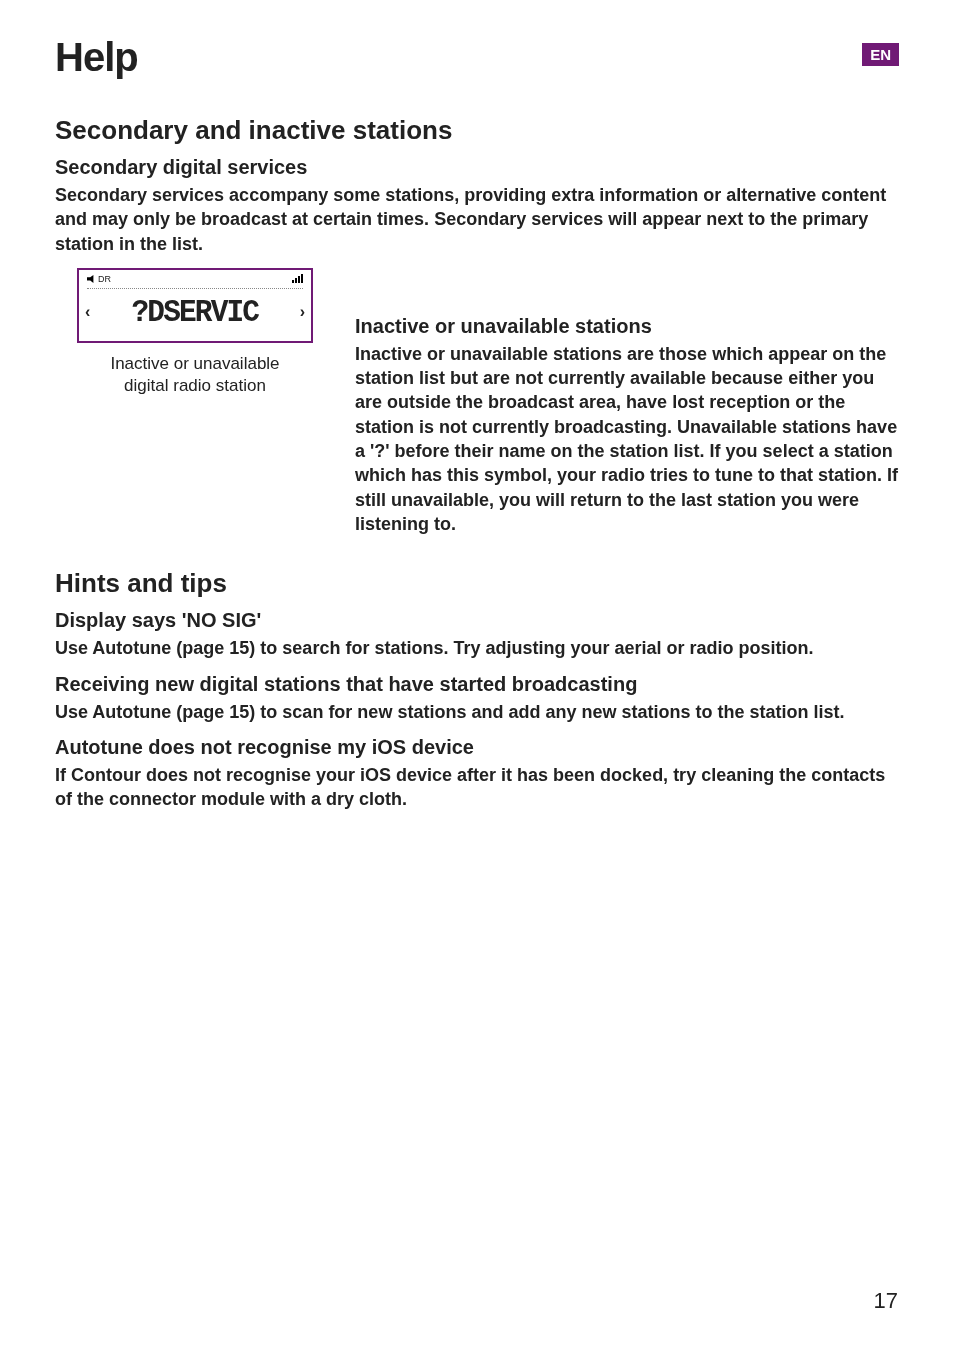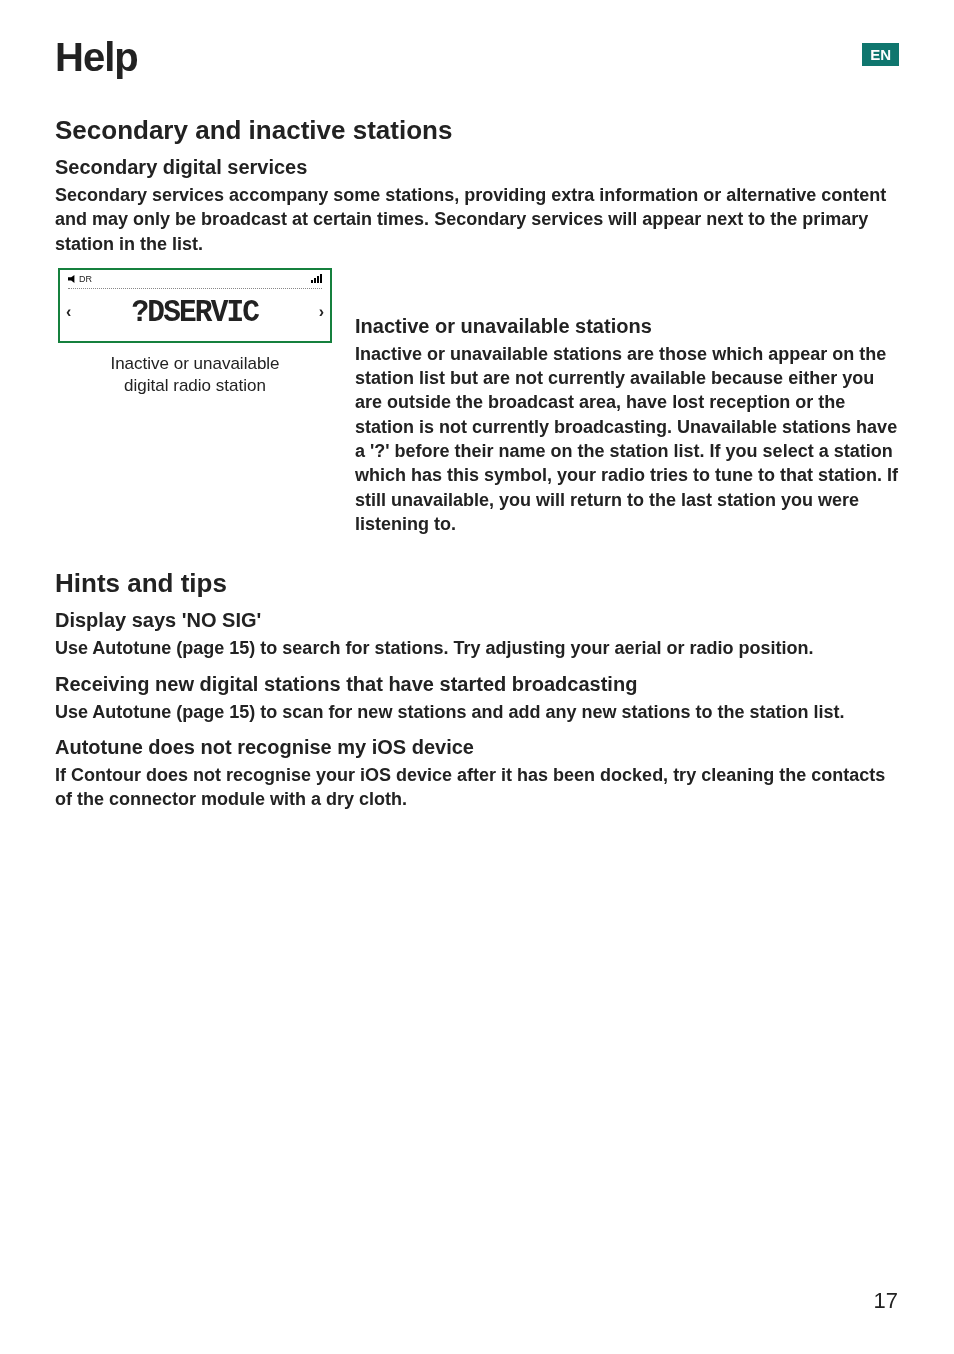--- a/index.html
+++ b/index.html
@@ -21,21 +21,21 @@
       justify-content: space-between;
       align-items: flex-start;
       margin-bottom: 35px;
     }
     .title {
       font-size: 40px;
       font-weight: bold;
       letter-spacing: -1px;
     }
     .lang-badge {
-      background: #0f766e;
+      background: #701a75;
       color: #fff;
       font-size: 15px;
       font-weight: bold;
       padding: 3px 8px;
       margin-top: 8px;
     }
     .section-heading {
       font-size: 26px;
       font-weight: bold;
       margin-bottom: 10px;
@@ -60,22 +60,22 @@
     .left-col {
       width: 280px;
       flex-shrink: 0;
       text-align: center;
     }
     .right-col {
       flex: 1;
       margin-top: 47px;
     }
     .lcd-display {
-      border: 2px solid #15803d;
-      width: 274px;
+      border: 2px solid #701a75;
+      width: 236px;
       height: 75px;
       margin: 0 auto 10px auto;
       position: relative;
       background: #fff;
     }
     .lcd-top {
       position: absolute;
       top: 4px;
       left: 8px;
       right: 8px;

